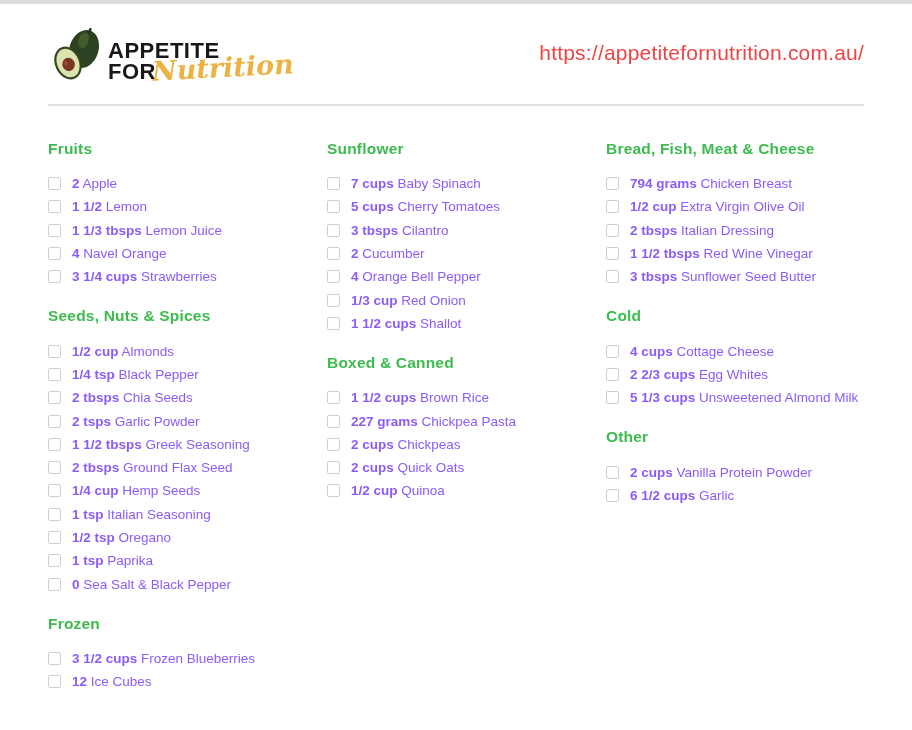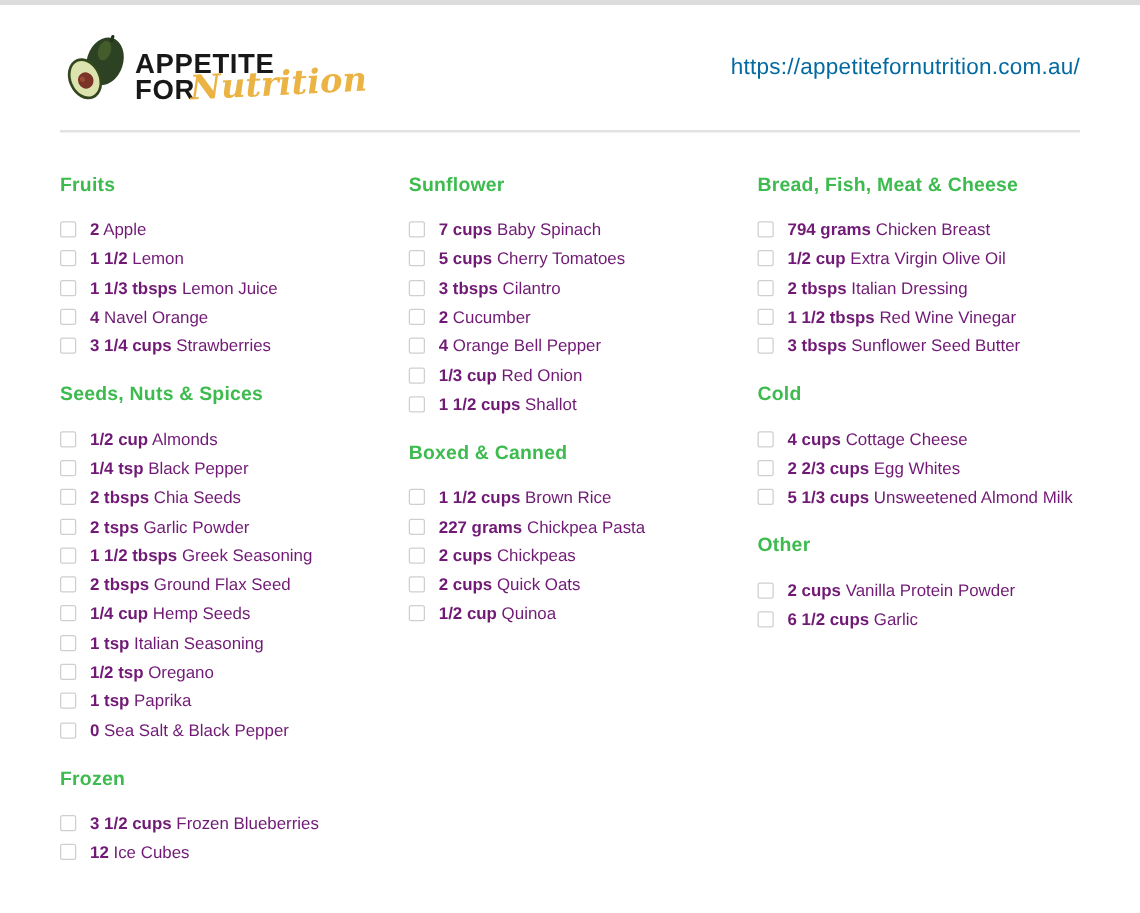--- a/index.html
+++ b/index.html
@@ -14,41 +14,41 @@
   .header { display: flex; align-items: center; justify-content: space-between; height: 86px; margin-top: 6px; }
   .logo { display: flex; align-items: flex-end; }
   .logo-badge { width: 58px; height: 60px; flex: 0 0 auto; margin-right: 2px; }
   .logo-text { position: relative; line-height: 0.95; padding-top: 2px; }
   .logo-line { font-size: 22px; font-weight: 800; letter-spacing: 0.5px; color: #181818; }
   .logo-script {
     position: absolute; left: 44px; top: 16px;
     font-family: "DejaVu Serif", serif; font-style: italic; font-weight: 700;
     font-size: 27px; color: #eab343; transform: rotate(-3deg); white-space: nowrap;
   }
-  .site-url { font-size: 18px; color: #0369a1; letter-spacing: 0.2px; }
+  .site-url { font-size: 21px; color: #ef4444; letter-spacing: 0.2px; }
 
   .divider { border: none; border-top: 2px solid #e2e2e2; margin: 8px 0 0 0; }
 
   
   .columns { display: grid; grid-template-columns: repeat(3, 1fr); column-gap: 21px; margin-top: 33px; }
   .col { min-width: 0; }
 
   section h2 {
     color: #3dbb4e; font-size: 15.5px; font-weight: 700; line-height: 20px;
     margin: 18px 0 13px 0; letter-spacing: 0.2px;
   }
   .col section:first-child h2 { margin-top: 0; }
 
   .item { display: flex; align-items: center; height: 23.3px; }
   .checkbox {
     width: 13px; height: 13px; flex: 0 0 auto;
     border: 1px solid #cfcfcf; border-radius: 2px; background: #fff;
     margin-right: 11px; cursor: pointer;
   }
-  .label { font-size: 13.5px; color: #701a75; white-space: nowrap; }
+  .label { font-size: 13.5px; color: #8b5cf6; white-space: nowrap; }
   .label b { font-weight: 700; }
 </style>
 </head>
 <body>
 
 <div class="top-edge"></div>
 
 <div class="page">
 
   <div class="header">

